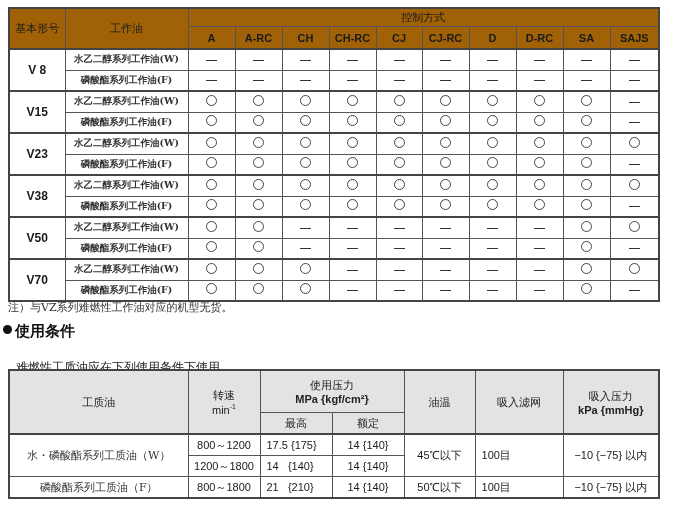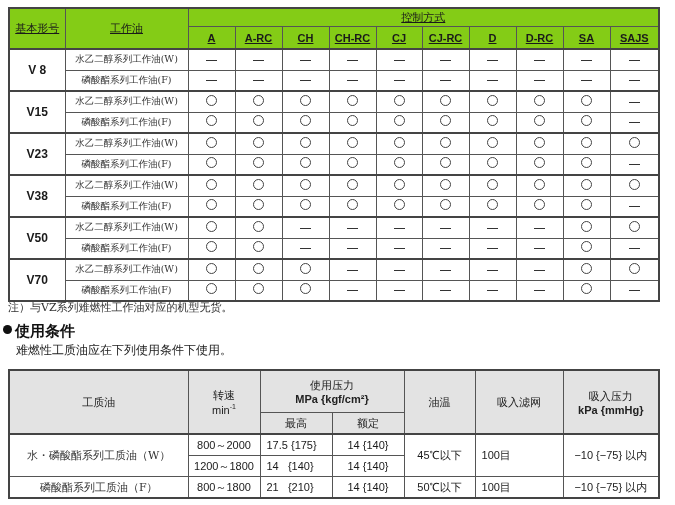--- a/index.html
+++ b/index.html
@@ -2,34 +2,34 @@
 <html><head>
 <meta charset="utf-8">
 <style>
   html, body { margin:0; padding:0; background:#ffffff; }
   body { width:675px; height:505px; position:relative; overflow:hidden;
          font-family:"DejaVu Sans", sans-serif; color:#1a1a1a; }
   table { border-collapse:collapse; position:absolute; table-layout:fixed; }
   td, th { border:1px solid #555; padding:0; text-align:center; vertical-align:middle;
            font-weight:normal; overflow:hidden; white-space:nowrap; }
   #t1 { left:8px; top:7px; width:650px; border:2px solid #444; }
-  #t1 th { background:#84cc16; font-family:"Liberation Sans", sans-serif; font-size:11px; font-weight:bold;text-decoration:underline; }
+  #t1 th { background:#a16207; font-family:"Liberation Sans", sans-serif; font-size:11px; font-weight:bold; }
   #t1 th.cn { font-family:"DejaVu Sans", sans-serif; font-weight:normal; font-size:11px; }
   #t1 tr.h1 th { height:17px; }
   #t1 tr.h2 th { height:21px; }
   #t1 td { height:19.5px; font-size:11px; }
   #t1 td.model { font-family:Liberation Sans, sans-serif; font-weight:bold; font-size:12px; }
-  #t1 td.oil { font-family:"DejaVu Serif", serif; font-size:9.5px; color:#333; }
+  #t1 td.oil { font-family:"DejaVu Serif", serif; font-size:9.5px; color:#333;font-weight:bold; }
   #t1 tr.grp td { border-top:2px solid #444; }
   .mark-circle { display:inline-block; width:9px; height:9px; border:1px solid #444; border-radius:50%; }
   .mark-dash { display:inline-block; width:11px; height:0; border-top:1px solid #333; vertical-align:middle; }
   #note { position:absolute; left:8px; top:300px; font-family:"DejaVu Serif", serif; font-size:11px; color:#333; }
   #sec-title { position:absolute; left:3px; top:322px; font-size:15px; font-weight:bold; color:#111; }
   #sec-title .bullet { display:inline-block; width:9px; height:9px; background:#111; border-radius:50%; margin-right:3px; vertical-align:2px; }
-  #sec-desc { position:absolute; left:16px; top:342px; font-family:"DejaVu Serif", serif; font-size:12px; color:#222; }
+  #sec-desc { position:absolute; left:16px; top:359px; font-family:"DejaVu Serif", serif; font-size:12px; color:#222; }
   #t2 { left:8px; top:369px; width:650px; border:2px solid #444; }
   #t2 th { background:#e3e3e3; font-size:11px; color:#222; }
   #t2 th .en { font-family:"Liberation Sans", sans-serif; font-weight:bold; font-size:11px; display:block; }
   #t2 tr.h1 th { height:41px; }
   #t2 tr.h2 th { height:20px; }
   #t2 td { height:20px; font-family:"Liberation Sans", sans-serif; font-size:11px; }
   #t2 td.cnl { font-family:"DejaVu Serif", serif; font-size:11px; color:#333; }
   #t2 td.left { text-align:left; padding-left:6px; }
   #t2 tr.sep td { border-top:2px solid #444; }
   sup { font-size:7px; }
@@ -271,21 +271,21 @@
       </th>
     </tr>
     <tr class="h2">
       <th>最高</th>
       <th>额定</th>
     </tr>
   </thead>
   <tbody>
     <tr class="sep">
       <td class="cnl" rowspan="2">水・磷酸酯系列工质油（W）</td>
-      <td>800～2000</td>
+      <td>800～1200</td>
       <td class="left" style="white-space:pre">17.5 {175}</td>
       <td>14 {140}</td>
       <td rowspan="2">45℃以下</td>
       <td rowspan="2" class="left">100目</td>
       <td rowspan="2">−10 {−75} 以内</td>
     </tr>
     <tr>
       <td>1200～1800</td>
       <td class="left" style="white-space:pre">14   {140}</td>
       <td>14 {140}</td>

